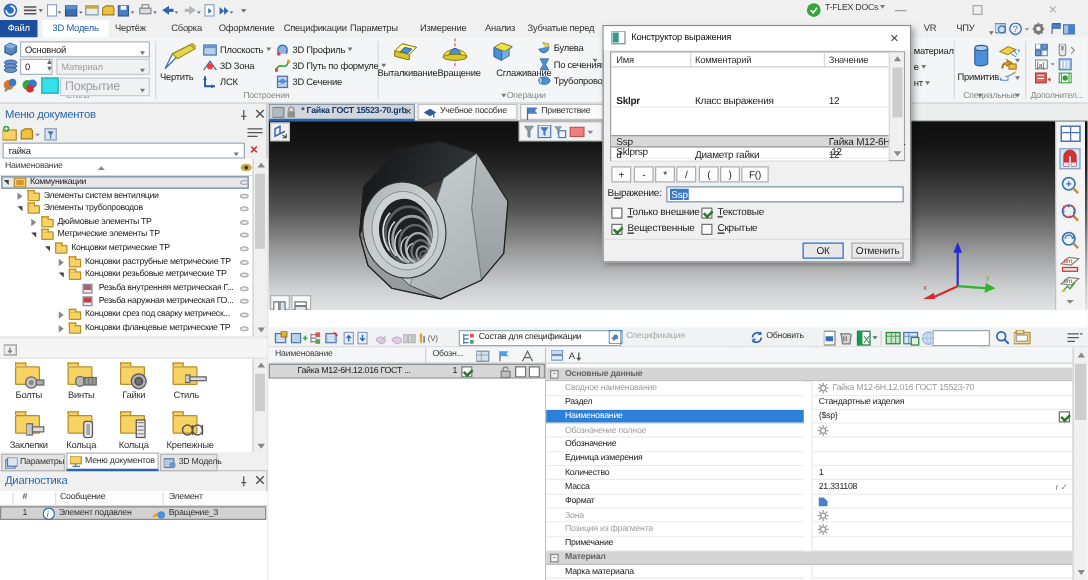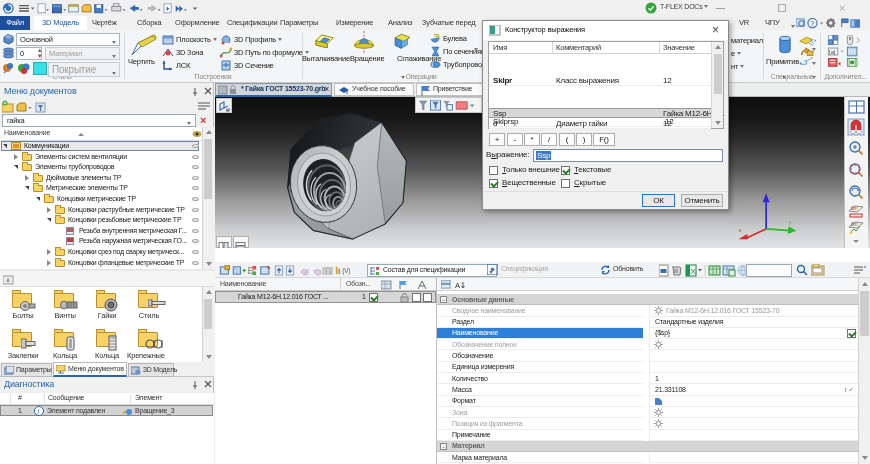--- a/index.html
+++ b/index.html
@@ -412,21 +412,21 @@
       <path d="M2 3h5M2 6h5M2 9h5M2 12h5" stroke="#888"></path>
     </svg>
     <div class="ab" style="left:85px;top:64px;width:44px;text-align:center;font-size:7.5px;color:#333;">Кольца</div>
     <div class="ab" style="left:138px;top:45px;width:20px;height:15px;background:#f7d264;border:1px solid #b98f2a;border-radius:1px;"></div>
     <div class="ab" style="left:138px;top:42px;width:9px;height:3px;background:#f7d264;border:1px solid #b98f2a;border-bottom:none;"></div>
     <svg class="ab" style="left:145px;top:51px;" width="22" height="12">
       <circle cx="5" cy="6" r="4" fill="none" stroke="#555" stroke-width="1.2"></circle>
       <circle cx="13" cy="6" r="4" fill="none" stroke="#555" stroke-width="1.2"></circle>
       <path d="M9 2v8M17 2v8" stroke="#555"></path>
     </svg>
-    <div class="ab" style="left:127px;top:64px;width:44px;text-align:left;font-size:7.5px;color:#333;">Крепежные</div>
+    <div class="ab" style="left:127px;top:64px;width:44px;text-align:right;font-size:7.5px;color:#333;">Крепежные</div>
   </div>
 <div class="ab" style="left:202px;top:287px;width:12px;height:75px;background:#f0f0f0;border-left:1px solid #d0d0d0;">
 <span class="ab" style="left:3px;top:3px;width:0;height:0;border-left:3px solid transparent;border-right:3px solid transparent;border-bottom:4px solid #888;"></span>
 <span class="ab" style="left:3px;bottom:3px;width:0;height:0;border-left:3px solid transparent;border-right:3px solid transparent;border-top:4px solid #888;"></span>
 <span class="ab" style="left:1px;top:12px;width:8px;height:30px;background:#cdcdcd;"></span>
 </div>
 <div id="bottomtabs" class="ab" style="left:0;top:362px;width:214px;height:15px;background:#f0f0f0;border-bottom:1px solid #c8c8c8;font-size:7px;color:#333;">
     <div class="ab" style="left:1px;top:1px;width:51px;height:14px;background:#e4e4e4;border:1px solid #b8b8b8;">
       <svg class="ab" style="left:2px;top:2px;" width="10" height="9">
         <rect x="0" y="2" width="8" height="7" fill="#b8c8dc" stroke="#5a7aa0"></rect>

